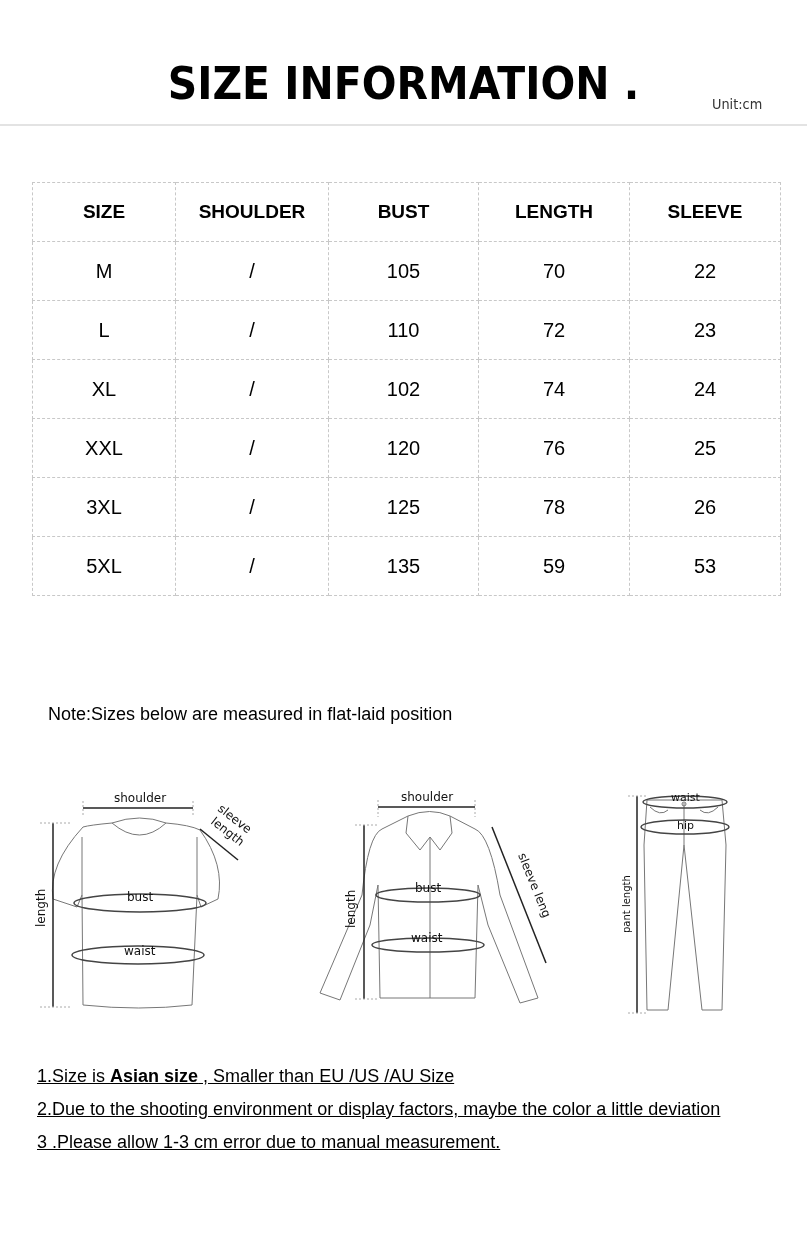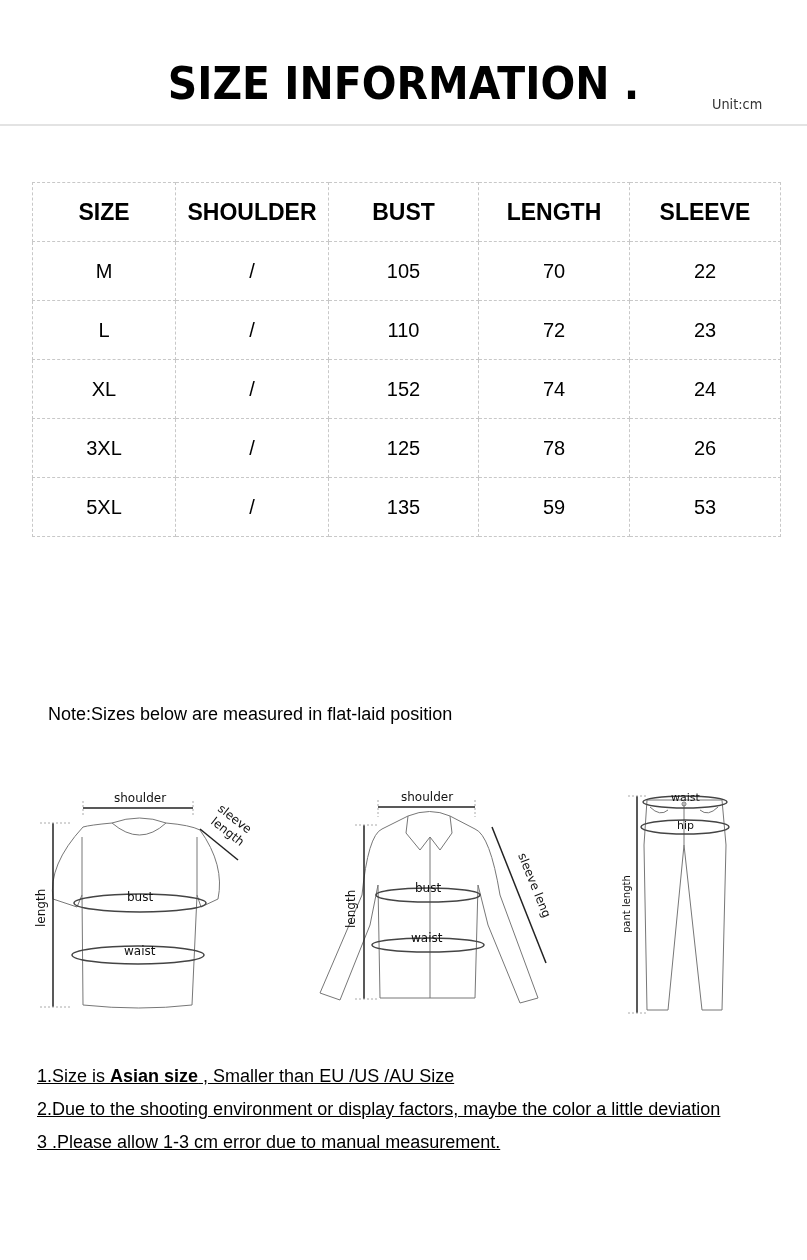--- a/index.html
+++ b/index.html
@@ -3,21 +3,21 @@
 <meta charset="utf-8">
 <style>
   html, body { margin:0; padding:0; background:#ffffff; }
   body { width:807px; height:1260px; position:relative; overflow:hidden; font-family:"Liberation Sans", sans-serif; color:#000; }
   .title { position:absolute; left:0; width:807px; top:56px; text-align:center; font-family:"DejaVu Sans", sans-serif; font-weight:bold; font-size:44px; letter-spacing:0px; line-height:56px; }
   .title span { display:inline-block; transform:scaleX(0.93); transform-origin:center; }
   .unit { position:absolute; left:712px; top:96px; font-family:"DejaVu Sans", sans-serif; font-size:14px; color:#333; transform:scaleX(0.92); transform-origin:left; }
   .divider { position:absolute; left:0; top:124px; width:807px; height:2px; background:#e3e3e3; }
   table.size { position:absolute; left:32px; top:182px; border-collapse:collapse; }
   table.size td, table.size th { border:1px dashed #c8c8c8; text-align:center; height:58px; padding:0; font-size:20px; }
-  table.size th { font-weight:bold; font-size:23px; }
+  table.size th { font-weight:bold; font-size:19px; }
   .note { position:absolute; left:48px; top:704px; font-size:18px; }
   .diagrams { position:absolute; left:0; top:780px; width:807px; height:240px; }
   .diagrams svg { position:absolute; }
   .dlabel { font-family:"DejaVu Sans", sans-serif; font-size:12px; fill:#111; }
   .tips { position:absolute; left:37px; top:1060px; font-size:18px; line-height:33px;text-decoration:underline; }
   .tips b { font-weight:bold; }
 </style>
 </head>
 <body>
 
@@ -46,23 +46,30 @@
     <tr>
       <td>L</td>
       <td>/</td>
       <td>110</td>
       <td>72</td>
       <td>23</td>
     </tr>
     <tr>
       <td>XL</td>
       <td>/</td>
-      <td>152</td>
+      <td>102</td>
       <td>74</td>
       <td>24</td>
+    </tr>
+    <tr>
+      <td>XXL</td>
+      <td>/</td>
+      <td>120</td>
+      <td>76</td>
+      <td>25</td>
     </tr>
     <tr>
       <td>3XL</td>
       <td>/</td>
       <td>125</td>
       <td>78</td>
       <td>26</td>
     </tr>
     <tr>
       <td>5XL</td>

